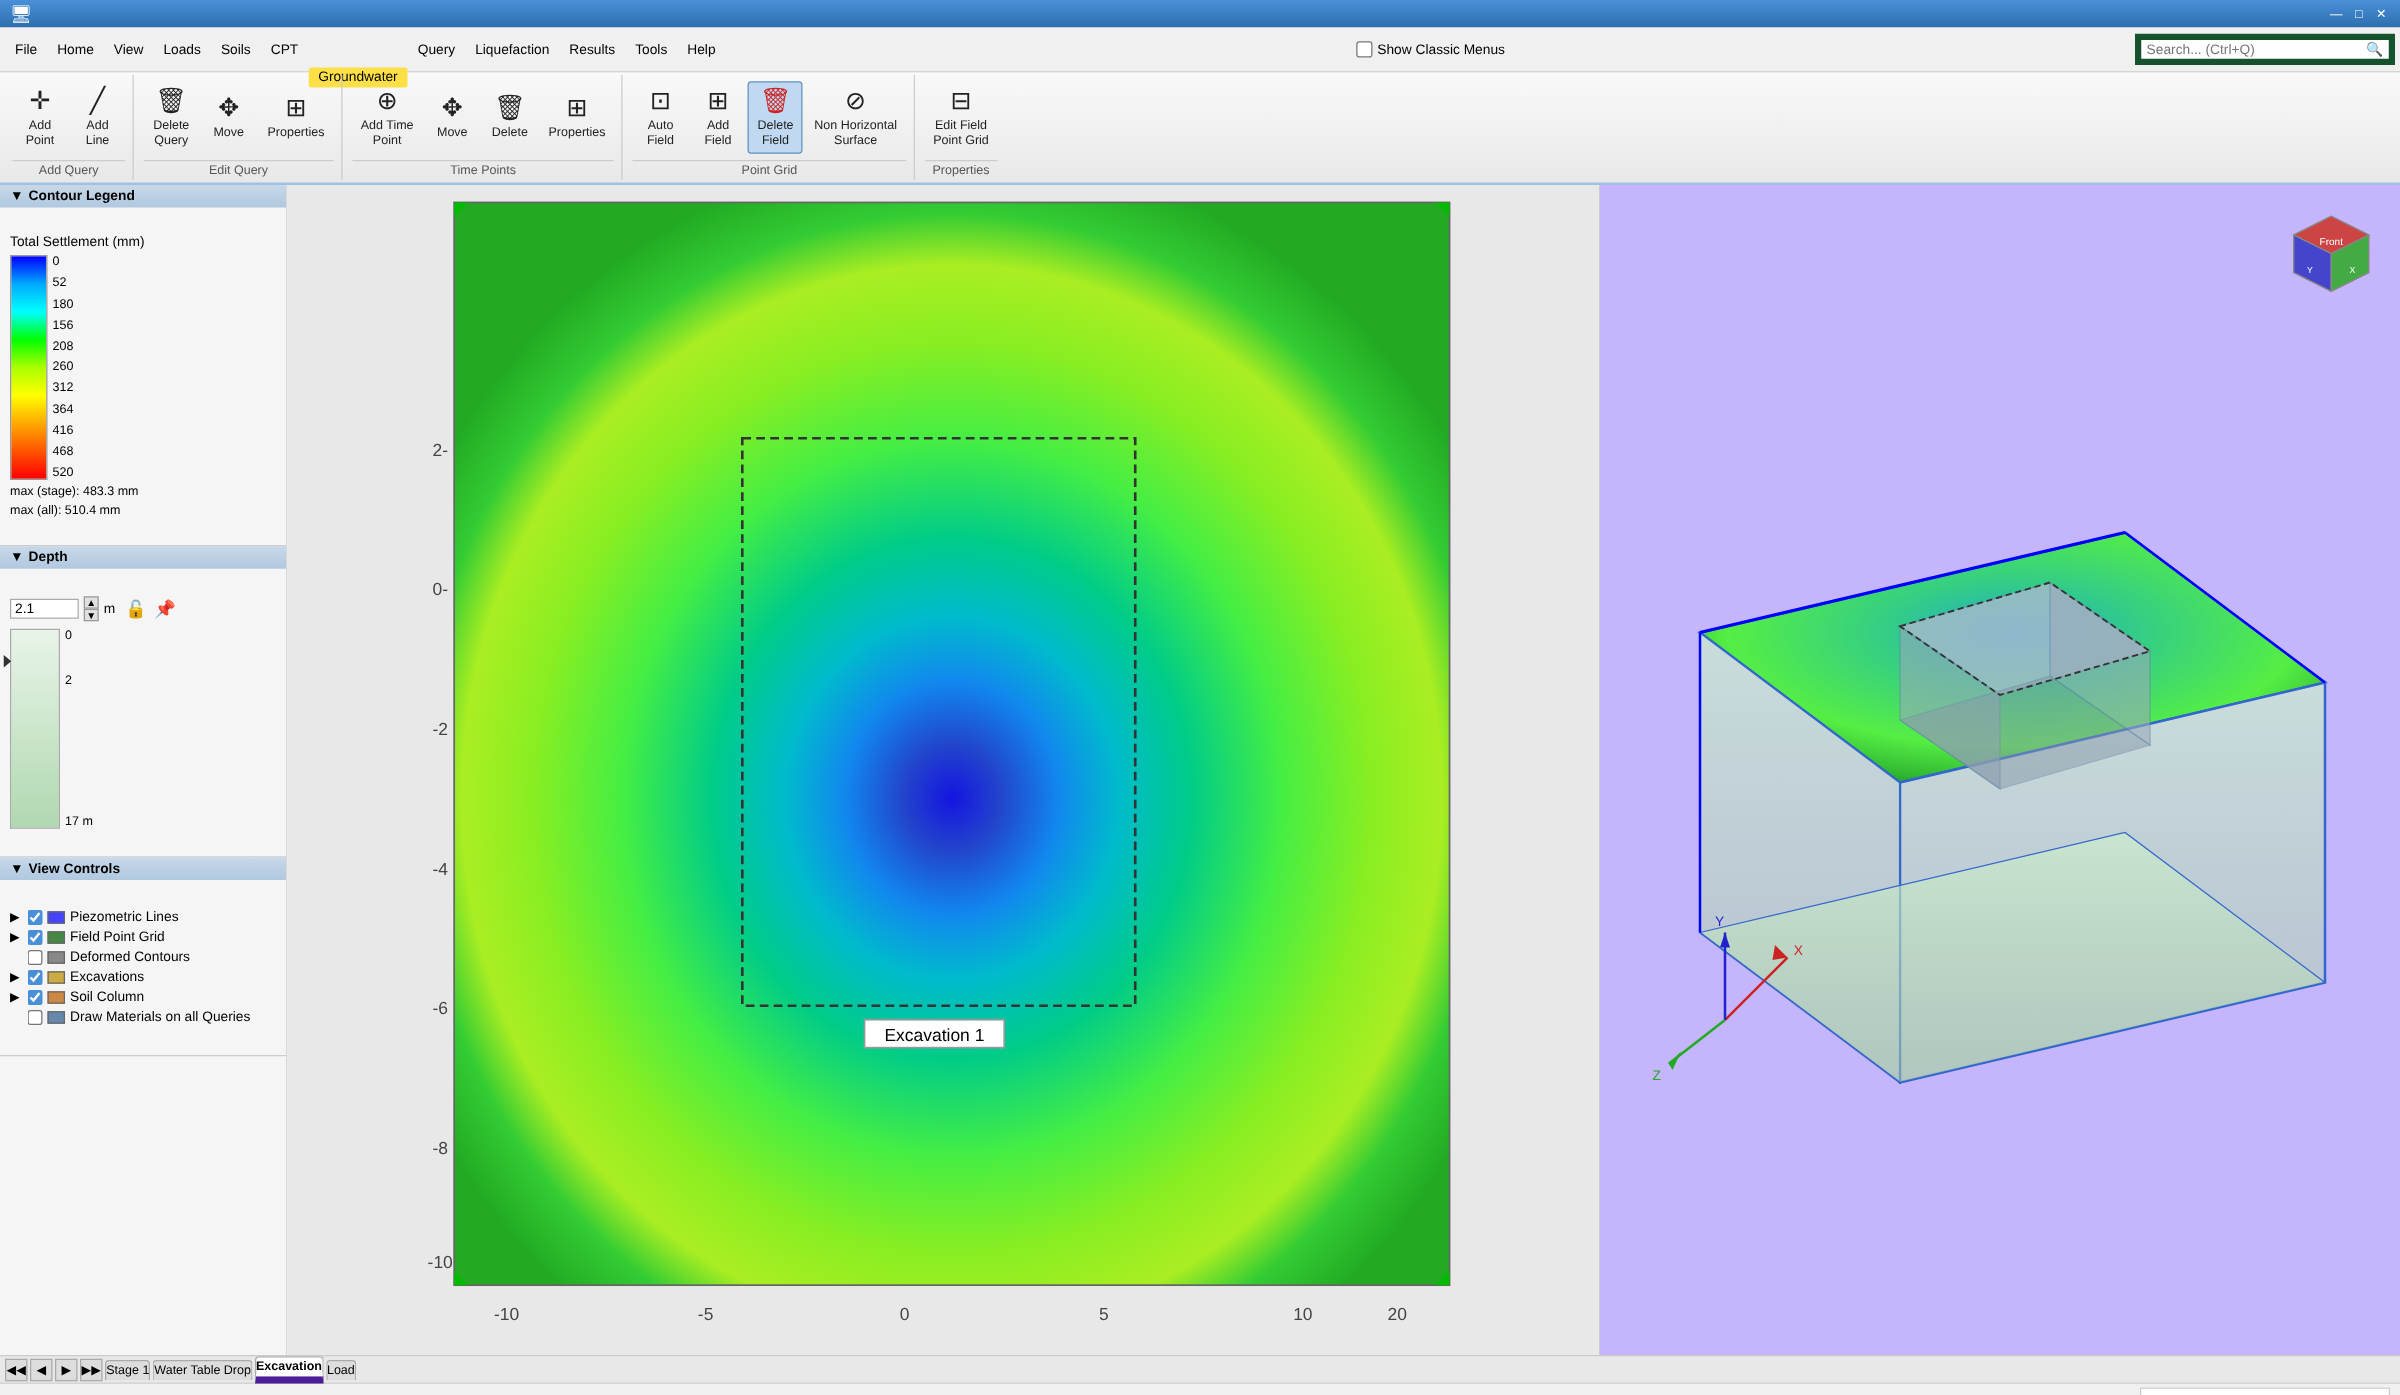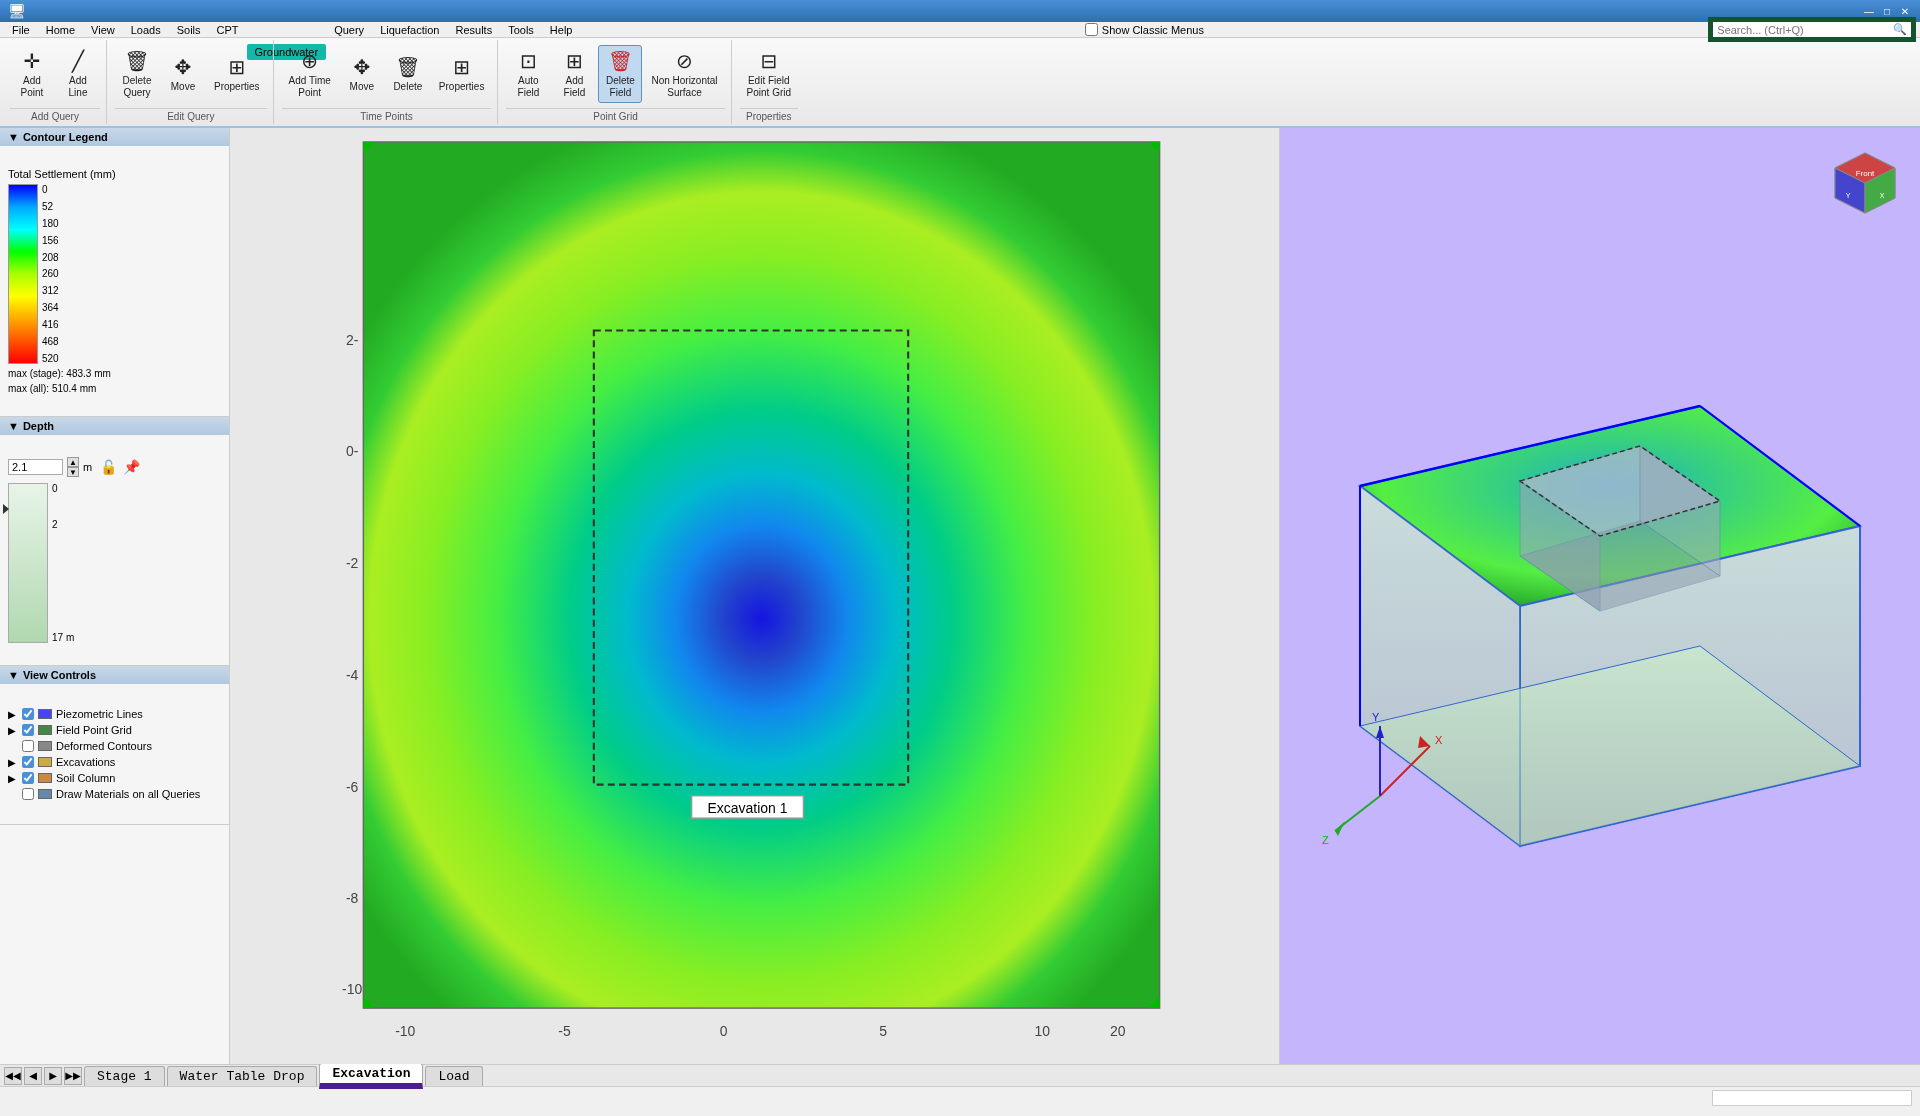--- a/index.html
+++ b/index.html
@@ -19,35 +19,35 @@
     #titlebar .title { flex: 1; text-align: center; }
     #titlebar .controls { display: flex; gap: 4px; }
     #titlebar .ctrl-btn {
       width: 14px; height: 14px;
       display: flex; align-items: center; justify-content: center;
       font-size: 10px; cursor: pointer; color: white;
     }
 
     
     #menubar {
-      height: 16px;
+      height: 36px;
       background: #f0f0f0;
       border-bottom: 1px solid #ccc;
       display: flex;
       align-items: center;
       padding: 0 4px;
     }
     .menu-item {
       padding: 2px 8px;
       font-size: 11px;
       cursor: pointer;
       color: #000;
       border-radius: 2px;
     }
-    .menu-item.active { background: #14b8a6; margin-top: 44px; }
+    .menu-item.active { background: #fde047; margin-top: 44px; }
 
     #show-classic {
       margin-left: auto;
       font-size: 11px;
       display: flex;
       align-items: center;
       gap: 4px;
       padding: 2px 6px;
     }
 
@@ -266,29 +266,28 @@
       width: 18px; height: 18px;
       display: flex; align-items: center; justify-content: center;
       font-size: 10px;
       cursor: pointer;
       border: 1px solid #aaa;
       background: #ddd;
       margin-right: 2px;
     }
 
     .tab {
-      padding: 2px 12px;
-      font-size: 13px;
+      padding: 2px 0;
+      font-size: 10px;
       border: 1px solid #aaa;
       border-bottom: none;
       background: #ddd;
       cursor: pointer;
       margin-right: 2px;
       border-radius: 3px 3px 0 0;
-      font-family: Liberation Mono, monospace;
     }
     .tab.active {
       background: #fff;
       border-bottom: 6px solid #4c1d95;
       font-weight: bold;
     }
 
     
     #statusbar {
       height: 22px;

